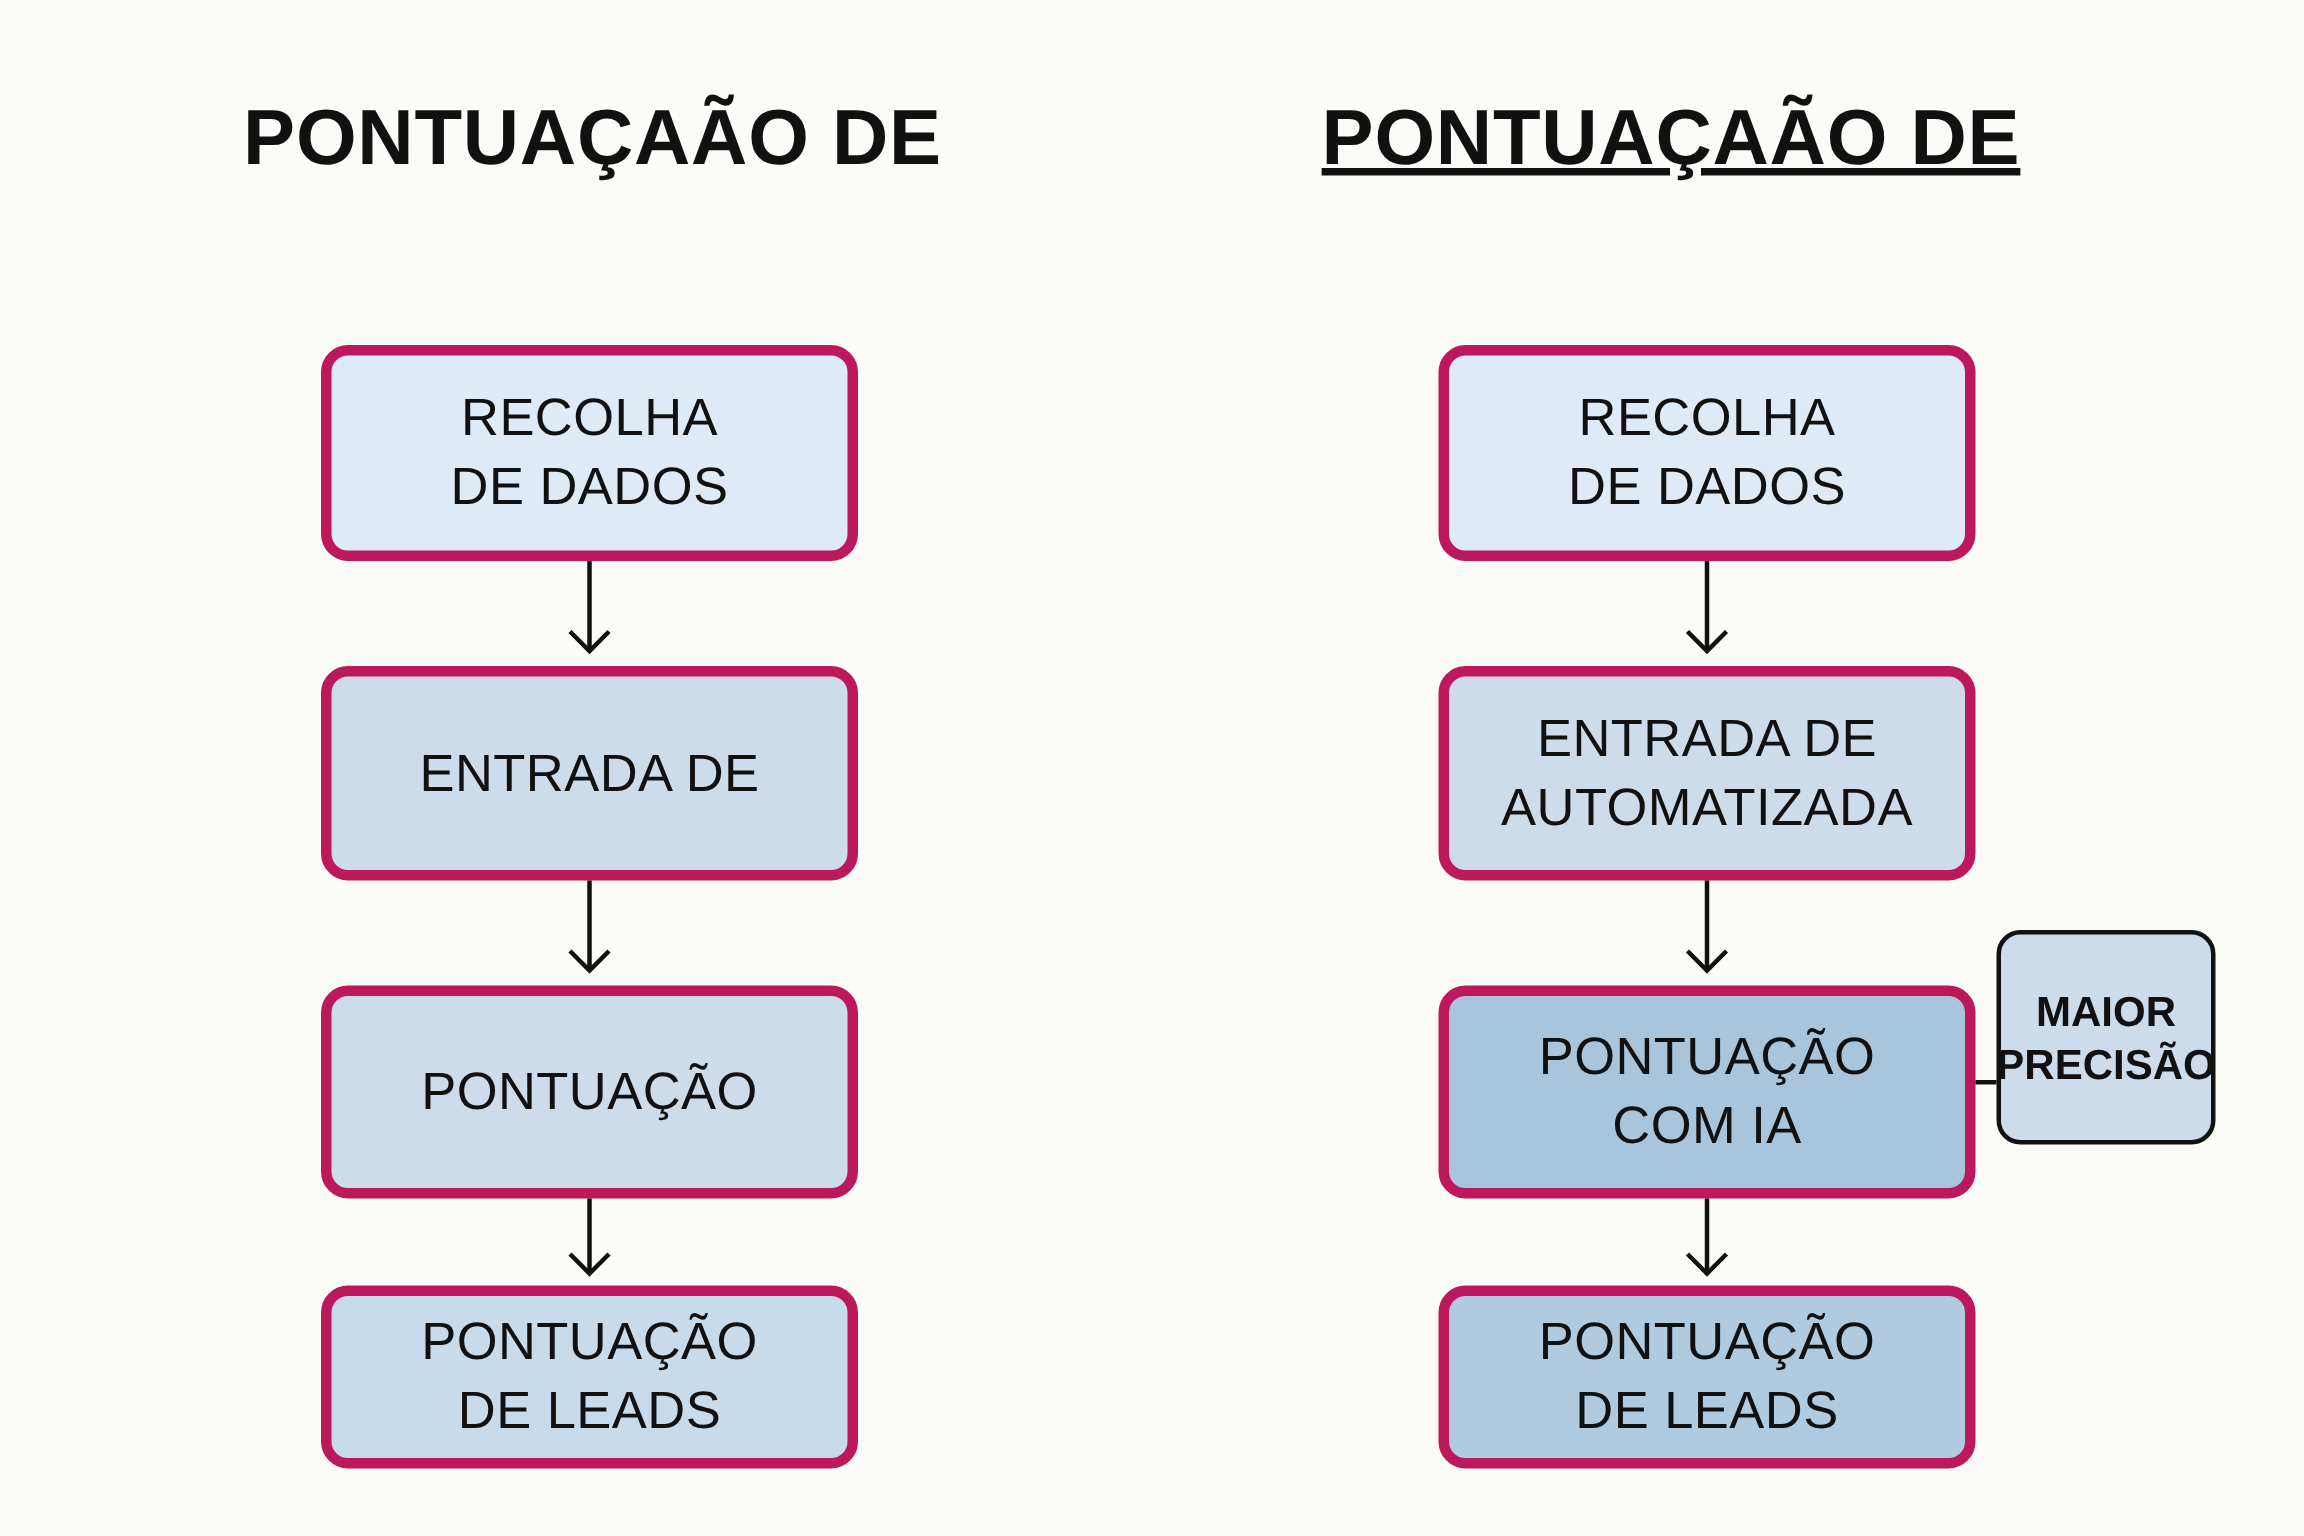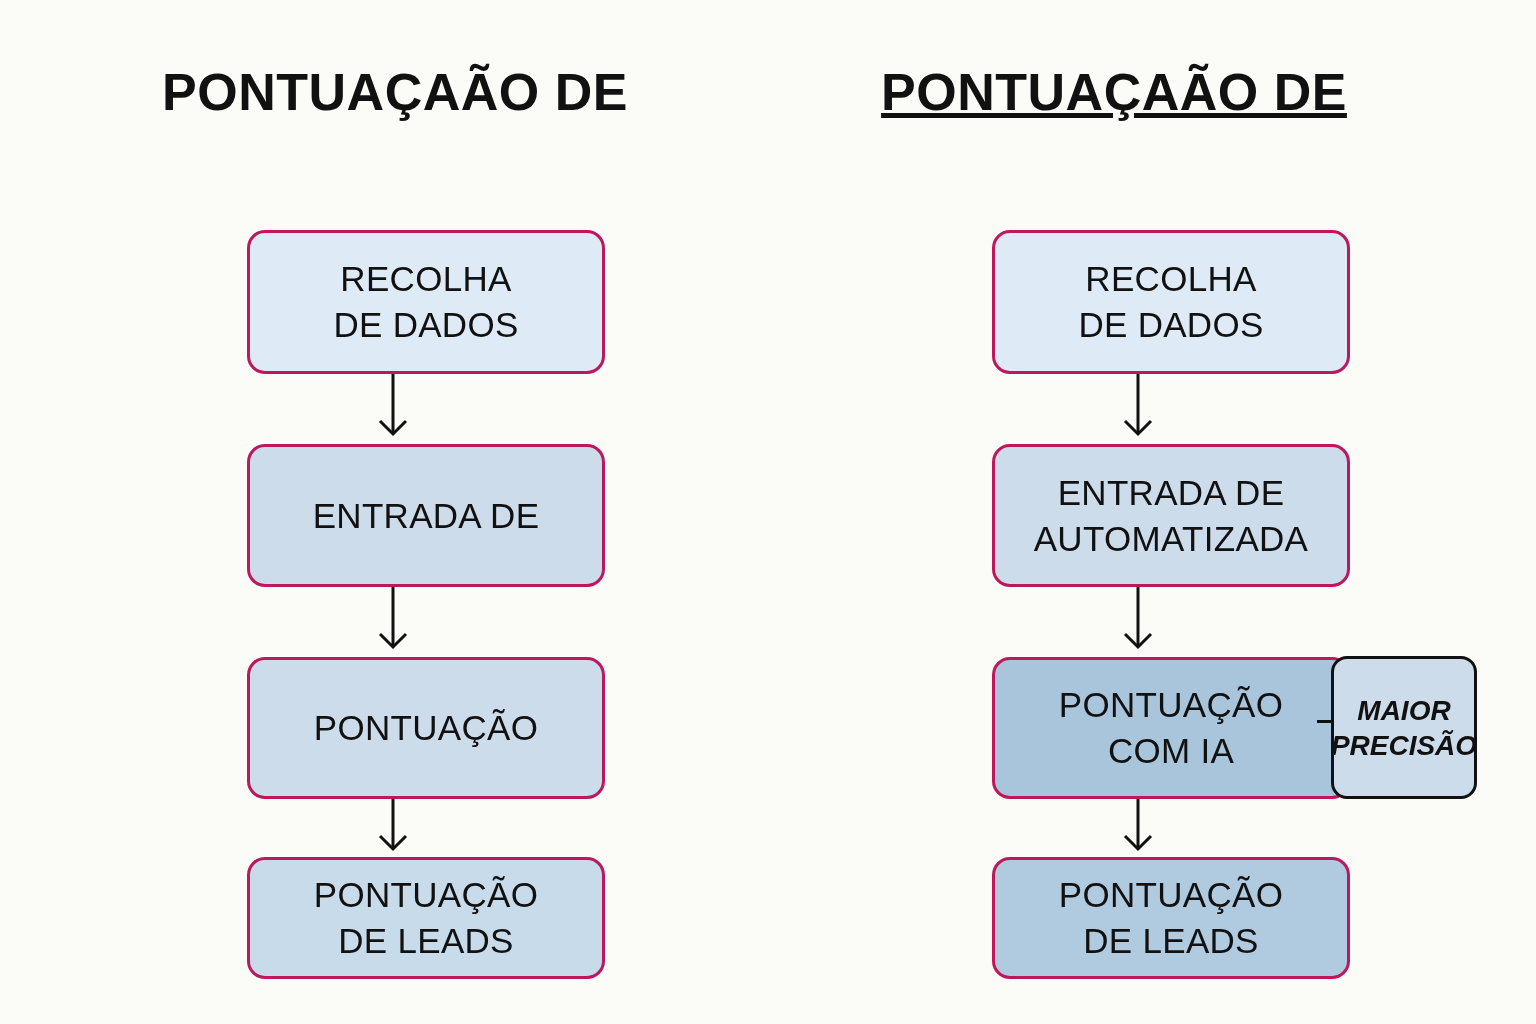--- a/index.html
+++ b/index.html
@@ -25,32 +25,31 @@
       color: #111111;
       margin: 0;
     }
     .title span { display: block; }
     #title-left { left: 90px; width: 610px; top: 62px; }
     #title-right { left: 754px; width: 720px; top: 62px; text-decoration: underline; }
 
     .box {
       position: absolute;
       box-sizing: border-box;
-      border: 3px solid #be185d;
+      border: 7px solid #be185d;
       border-radius: 18px;
       display: flex;
       flex-direction: column;
       justify-content: center;
       align-items: center;
       text-align: center;
       font-size: 35px;
       line-height: 46px;
       color: #111111;
       letter-spacing: 0.3px;
-      margin-left: 33px;
     }
     .box span { display: block; white-space: nowrap; }
 
     .arrow {
       position: absolute;
       width: 30px;
       overflow: visible;
     }
 
     .side-box {
@@ -133,21 +132,21 @@
   <polyline points="2,47 15,60 28,47" fill="none" stroke="#111111" stroke-width="3"></polyline>
 </svg>
 
 <div class="box" style="left:959px; top:657px; width:358px; height:142px; background:#a9c5dc;">
   <span>PONTUAÇÃO</span>
   <span>COM IA</span>
 </div>
 
 <div class="connector" style="left:1317px; top:720px; width:14px;"></div>
 
-<div class="side-box" style="left:1331px; top:656px; width:146px; height:143px; background:#cddceb;font-style:italic;">
+<div class="side-box" style="left:1331px; top:620px; width:146px; height:143px; background:#cddceb;">
   <span class="l1">MAIOR</span>
   <span class="l2">PRECISÃO</span>
 </div>
 
 <svg class="arrow" style="left:1123px; top:799px; height:58px;" viewBox="0 0 30 58">
   <line x1="15" y1="0" x2="15" y2="50" stroke="#111111" stroke-width="3"></line>
   <polyline points="2,37 15,50 28,37" fill="none" stroke="#111111" stroke-width="3"></polyline>
 </svg>
 
 <div class="box" style="left:959px; top:857px; width:358px; height:122px; background:#b0cadf;">

